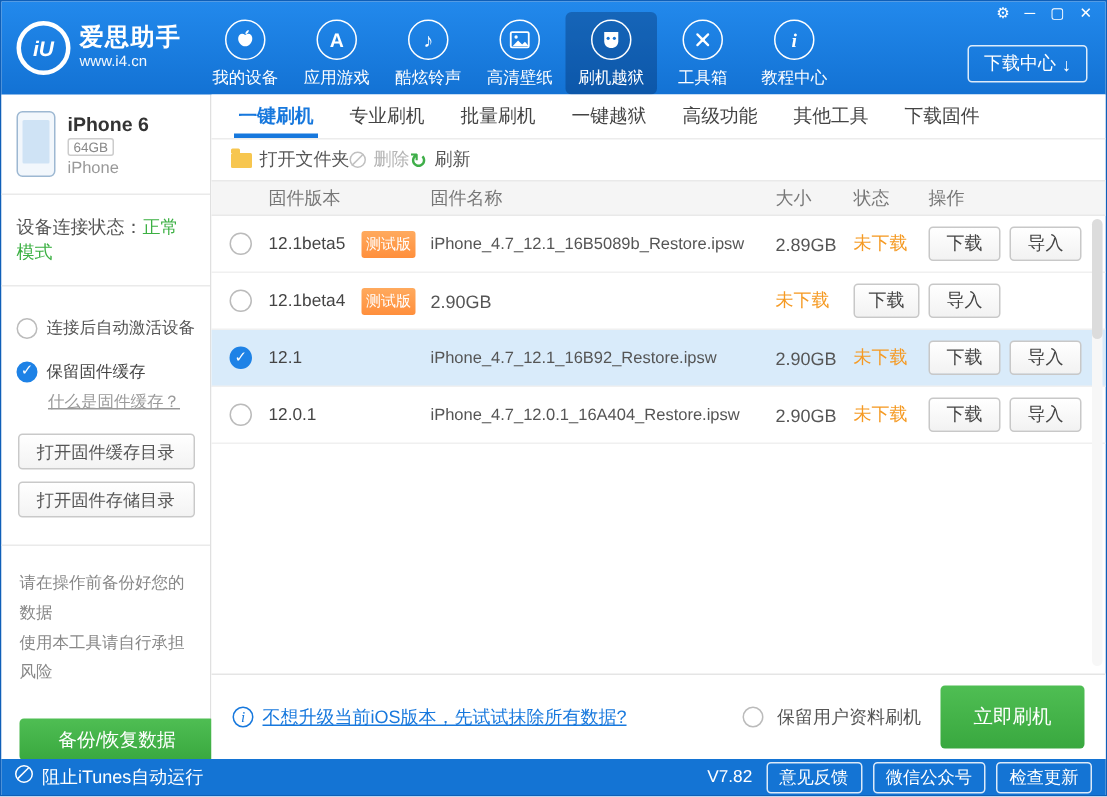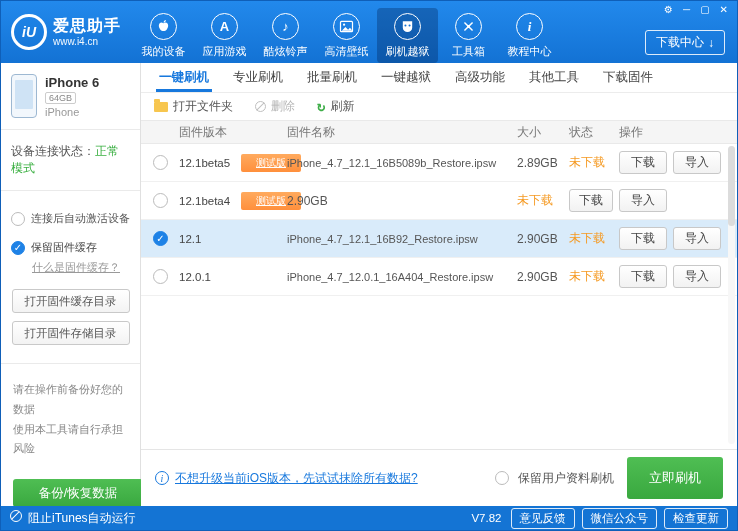--- a/index.html
+++ b/index.html
@@ -44,39 +44,39 @@
   .warn-section{padding:16px 12px;flex:1;}
   .warn-text{font-size:11px;color:#888;line-height:1.8;}
   .backup-btn{display:block;width:130px;height:28px;margin:20px auto 0;border:0;border-radius:3px;background:linear-gradient(#4fbe53,#39a83f);color:#fff;font-size:12.5px;cursor:pointer;font-family:inherit;}
 
   
   .main{flex:1;position:relative;display:flex;flex-direction:column;background:#fff;min-width:0;}
   .tabs{flex:0 0 30px;display:flex;align-items:stretch;padding-left:6px;border-bottom:1px solid #ececec;}
   .tab{padding:0 12px;font-size:12.5px;color:#444;display:flex;align-items:center;cursor:pointer;position:relative;white-space:nowrap;}
   .tab.active{color:#1778dd;font-weight:bold;}
   .tab.active::after{content:"";position:absolute;left:9px;right:9px;bottom:0;height:3px;background:#1778dd;}
-  .toolbar{flex:0 0 27px;display:flex;padding-left:13px;gap:22px;font-size:12px;color:#555;font-family:Liberation Mono, monospace;}
+  .toolbar{flex:0 0 27px;display:flex;padding-left:13px;font-size:12px;color:#555;}
   .tool{display:flex;align-items:center;gap:5px;cursor:pointer;}
   .tool.disabled{color:#b5b5b5;cursor:default;}
   .folder-icon{width:14px;height:10px;background:#f7c64f;border-radius:1px;position:relative;display:inline-block;}
   .folder-icon::before{content:"";position:absolute;top:-3px;left:0;width:6px;height:3px;background:#f7c64f;border-radius:1px 1px 0 0;}
   .refresh-icon{color:#3fae49;font-weight:bold;font-size:14px;line-height:1;}
   .no-icon{width:11px;height:11px;border:1.3px solid currentColor;border-radius:50%;position:relative;display:inline-block;}
   .no-icon::after{content:"";position:absolute;left:-1px;top:4px;width:11px;height:1.3px;background:currentColor;transform:rotate(-45deg);}
   .no-icon.gray{color:#c0c0c0;}
   .grid{display:grid;grid-template-columns:20px 56px 40px 1fr 46px 44px 48px 48px;column-gap:6px;align-items:center;padding:0 16px 0 12px;}
   .thead{flex:0 0 24px;background:#f5f5f5;border-top:1px solid #e9e9e9;border-bottom:1px solid #e9e9e9;color:#777;font-size:12px;}
   .rows{flex:1;min-height:0;}
   .trow{height:38px;border-bottom:1px solid #f0f0f0;font-size:12px;color:#444;cursor:default;}
   .trow.selected{background:#d9ebfa;}
   .ver{font-size:11.5px;color:#444;white-space:nowrap;}
   .fname{font-size:11px;color:#555;white-space:nowrap;overflow:hidden;}
   .size{color:#555;}
   .status{color:#f59a23;}
-  .badge{background:linear-gradient(#ffaa5e,#ff8f3c);color:#fff;font-size:10px;border-radius:2px;padding:2px 15px;justify-self:start;white-space:nowrap;text-decoration:underline;}
+  .badge{background:linear-gradient(#ffaa5e,#ff8f3c);color:#fff;font-size:10px;border-radius:2px;padding:2px 3px;justify-self:start;white-space:nowrap;}
   .btn{height:23px;border:1px solid #c8c8c8;border-radius:3px;background:linear-gradient(#fff,#f2f2f2);font-size:12px;color:#444;cursor:pointer;font-family:inherit;}
   .radio{width:15px;height:15px;border:1px solid #bbb;border-radius:50%;background:#fff;display:inline-flex;align-items:center;justify-content:center;cursor:pointer;flex:0 0 15px;}
   .radio.small{width:14px;height:14px;flex:0 0 14px;}
   .radio.checked{background:#1e82e6;border-color:#1e82e6;}
   .radio.checked::after{content:"✓";color:#fff;font-size:10px;line-height:1;}
   .scroll-track{position:absolute;top:83px;right:2px;width:7px;bottom:62px;background:#f7f7f7;border-radius:4px;}
   .scroll-thumb{position:absolute;top:0;left:0;width:7px;height:80px;background:#dcdcdc;border-radius:4px;}
   .flash-footer{position:absolute;left:0;right:0;bottom:0;height:57px;border-top:1px solid #e5e5e5;display:flex;align-items:center;padding:0 14px;background:#fff;}
   .tip-link{display:flex;align-items:center;gap:6px;color:#1778dd;font-size:12px;cursor:pointer;}
   .tip-text{text-decoration:underline;}

